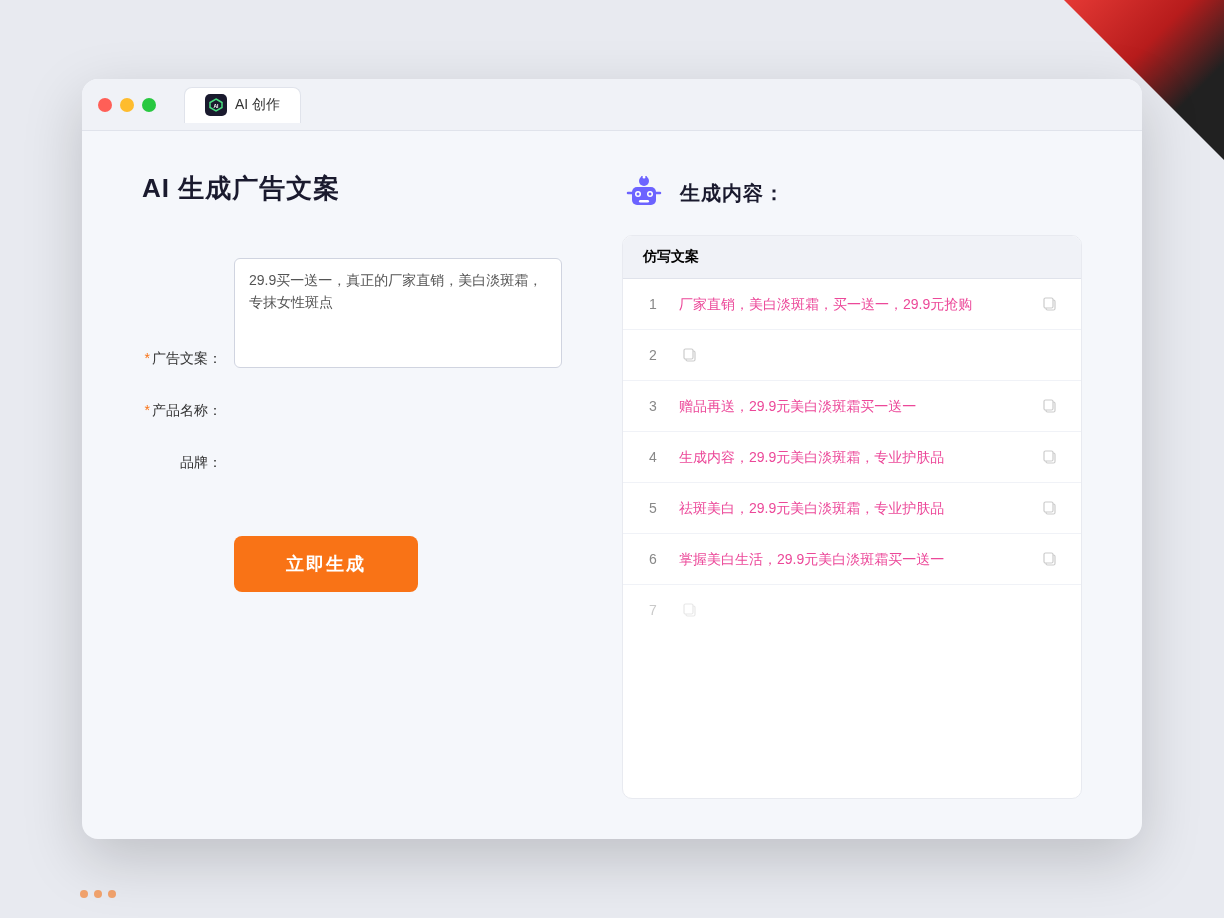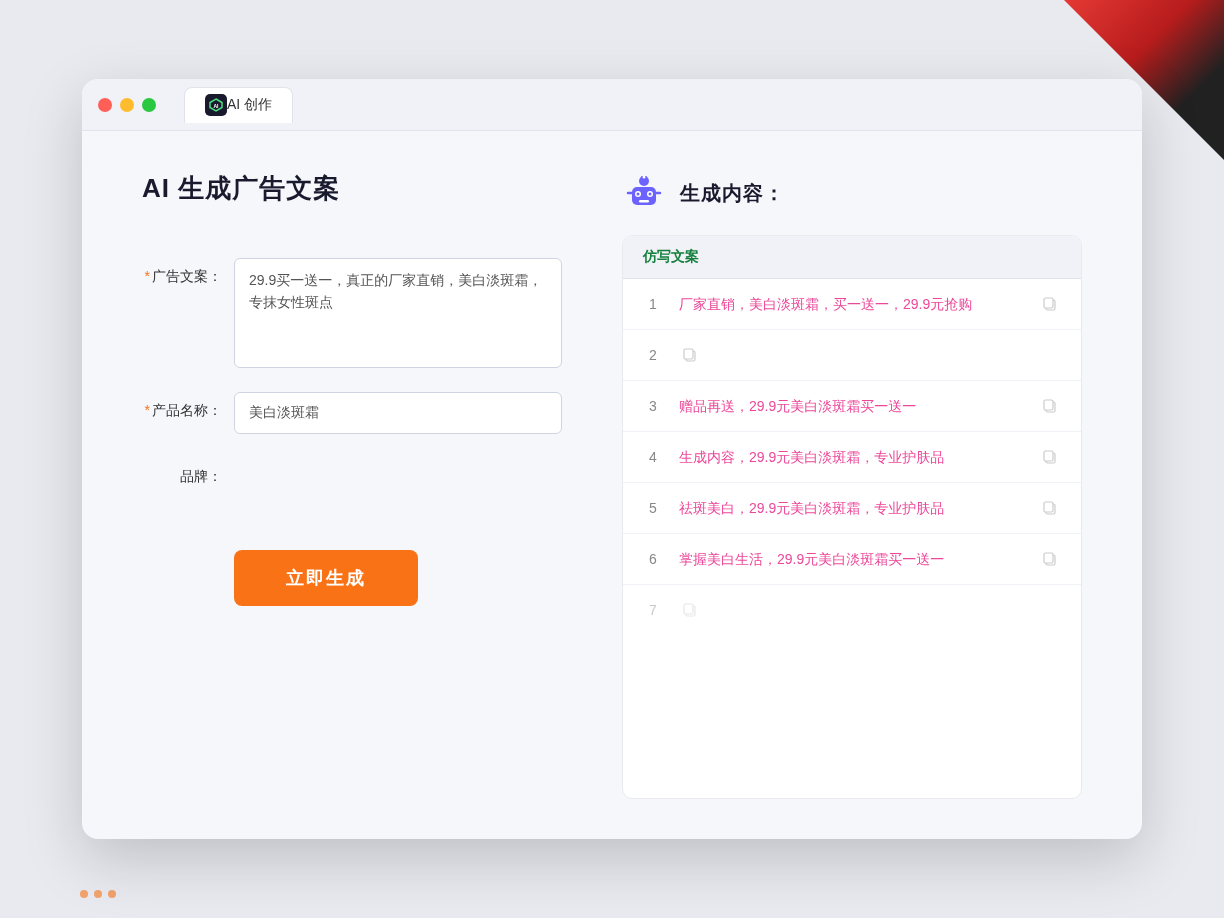--- a/index.html
+++ b/index.html
@@ -74,20 +74,21 @@
       height: 14px;
       border-radius: 50%;
     }
     .tl-red { background: #ff5f57; }
     .tl-yellow { background: #febc2e; }
     .tl-green { background: #28c840; }
 
     .tab {
       display: flex;
       align-items: center;
+      gap: 8px;
       background: #ffffff;
       border-radius: 8px 8px 0 0;
       padding: 8px 20px;
       margin-left: 16px;
       height: 36px;
       border: 1px solid #e0e3eb;
       border-bottom: none;
     }
 
     .tab-icon {
@@ -126,21 +127,21 @@
     .page-title {
       font-size: 26px;
       font-weight: 700;
       color: #1a1a2e;
       margin-bottom: 52px;
       letter-spacing: 1px;
     }
 
     .form-group {
       display: flex;
-      align-items: flex-start;
+      align-items: flex-end;
       margin-bottom: 24px;
       gap: 12px;
     }
 
     .form-label {
       font-size: 14px;
       color: #333;
       white-space: nowrap;
       padding-top: 10px;
       min-width: 80px;
@@ -216,21 +217,21 @@
       overflow: hidden;
       border: 1px solid #e8eaf0;
       flex: 1;
     }
 
     .table-header {
       background: #f0f2f7;
       padding: 12px 20px;
       font-size: 14px;
       font-weight: 600;
-      color: #15803d;
+      color: #000000;
       border-bottom: 1px solid #e0e3eb;
     }
 
     .table-row {
       display: flex;
       align-items: center;
       padding: 14px 20px;
       border-bottom: 1px solid #f0f2f7;
       gap: 16px;
     }
@@ -310,21 +311,20 @@
           <span class="required-mark">*</span><span>广告文案：</span>
         </div>
         <textarea class="form-input form-textarea" style="">29.9买一送一，真正的厂家直销，美白淡斑霜，专抹女性斑点</textarea>
       </div>
 
       
       <div class="form-group">
         <div class="form-label">
           <span class="required-mark">*</span><span>产品名称：</span>
         </div>
-        <input type="text" class="form-input form-input-single" value="美白淡斑霜" style="">
       </div>
 
       
       <div class="form-group">
         <div class="form-label">品牌：</div>
       </div>
 
       
       <button class="generate-btn">立即生成</button>
     </div>

